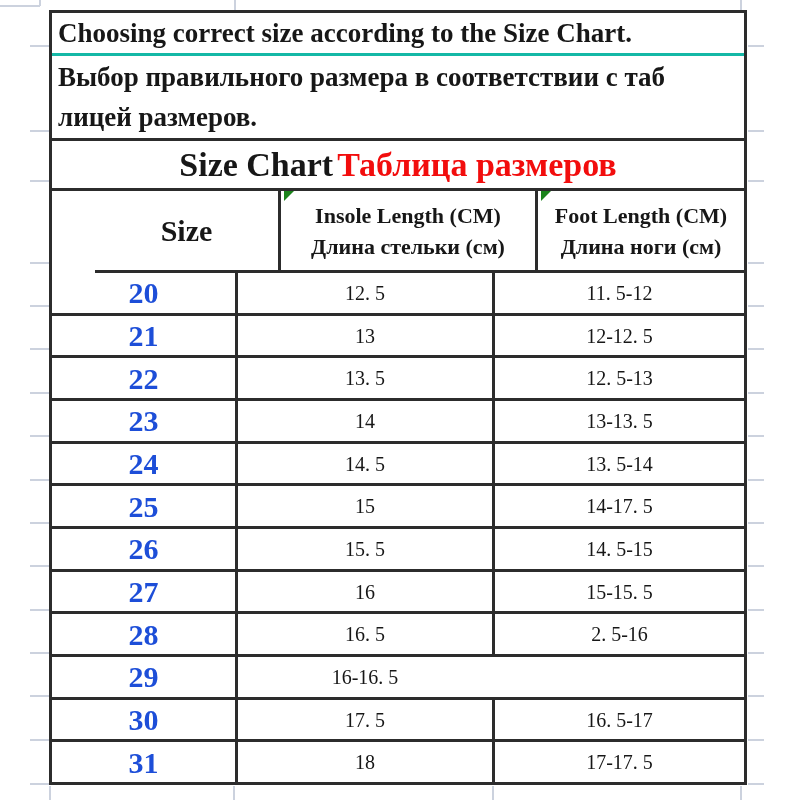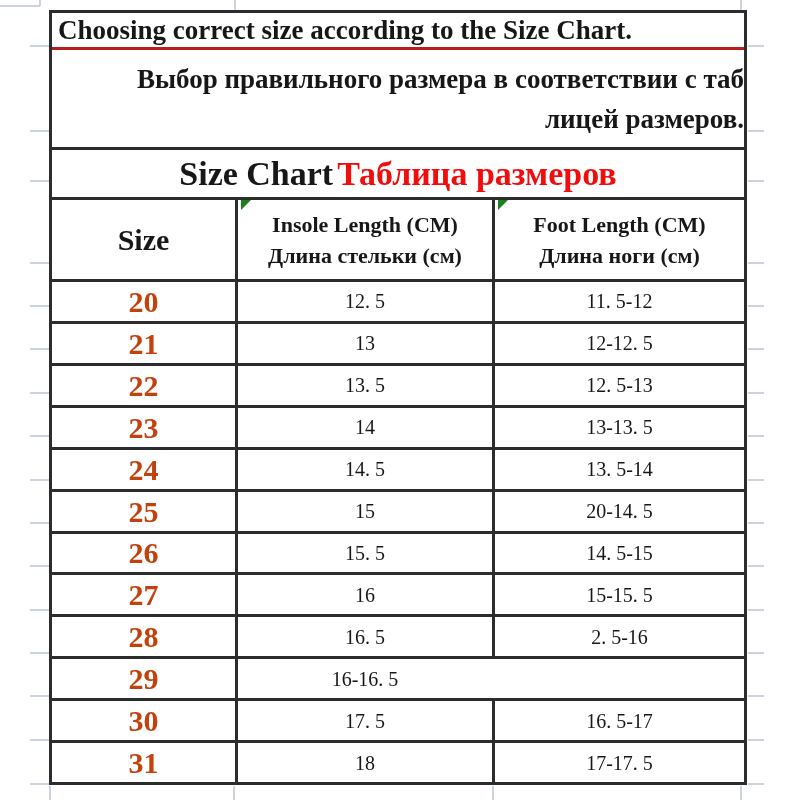--- a/index.html
+++ b/index.html
@@ -9,38 +9,38 @@
   }
   
   .gl{position:absolute;background:#ccd2de;}
   
   .szTable{
     position:absolute;left:49px;top:10px;width:698px;height:775px;
     border:3px solid #2c2c2c;box-sizing:border-box;background:#ffffff;
     display:flex;flex-direction:column;
   }
   .rA{
-    height:37px;border-bottom:3px solid #b91c1c;box-sizing:border-box;
+    height:43px;border-bottom:3px solid #14b8a6;box-sizing:border-box;
     display:flex;align-items:center;padding-left:6px;
     font-weight:bold;font-size:27px;white-space:nowrap;overflow:hidden;
   }
   .rB{
-    height:100px;border-bottom:3px solid #2c2c2c;box-sizing:border-box;
+    height:85px;border-bottom:3px solid #2c2c2c;box-sizing:border-box;
     display:flex;flex-direction:column;justify-content:center;padding-left:6px;
-    font-weight:bold;font-size:27px;line-height:40px;white-space:nowrap;overflow:hidden;align-items:flex-end;
+    font-weight:bold;font-size:27px;line-height:40px;white-space:nowrap;overflow:hidden;
   }
   .rC{
     height:50px;border-bottom:3px solid #2c2c2c;box-sizing:border-box;
     display:flex;align-items:center;justify-content:center;gap:4px;
     font-weight:bold;font-size:34px;white-space:nowrap;
   }
   .red{color:#f20d0d;}
   .thead{
     height:82px;border-bottom:3px solid #2c2c2c;box-sizing:border-box;
-    display:grid;grid-template-columns:183px 257px 1fr;
+    display:grid;grid-template-columns:183px 257px 1fr;margin-left:43px;
   }
   .hcell{
     display:flex;flex-direction:column;justify-content:center;align-items:center;
     font-weight:bold;position:relative;box-sizing:border-box;
   }
   .hcell.c1{font-size:30px;}
   .hcell.c2,.hcell.c3{border-left:3px solid #2c2c2c;font-size:22px;line-height:31px;text-align:right;}
   .tri{
     position:absolute;top:0;left:3px;width:0;height:0;
     border-top:10px solid #1b831b;border-right:10px solid transparent;
@@ -49,21 +49,21 @@
   .drow{
     flex:1;display:grid;grid-template-columns:183px 257px 1fr;
     border-bottom:3px solid #2c2c2c;box-sizing:border-box;
   }
   .drow:last-child{border-bottom:none;border-radius:19px;}
   .cell{
     display:flex;align-items:center;justify-content:center;
     font-size:20px;box-sizing:border-box;padding-top:1px;
   }
   .cell.insole-cell,.cell.foot-cell{border-left:3px solid #2c2c2c;}
-  .cell.size-cell{color:#c2410c;font-weight:bold;font-size:30px;}
+  .cell.size-cell{color:#1d4ed8;font-weight:bold;font-size:30px;}
 </style>
 </head>
 <body>
 
 <div class="canvas">
 
   <div id="gridlines">
       <div class="gl" style="left: 30px; top: 45px; width: 19px; height: 2px;"></div>
       <div class="gl" style="left: 748px; top: 45px; width: 16px; height: 2px;"></div>
       <div class="gl" style="left: 30px; top: 130px; width: 19px; height: 2px;"></div>
@@ -161,21 +161,21 @@
 
     <div class="drow">
       <div class="cell size-cell">24</div>
       <div class="cell insole-cell">14. 5</div>
       <div class="cell foot-cell">13. 5-14</div>
     </div>
 
     <div class="drow">
       <div class="cell size-cell">25</div>
       <div class="cell insole-cell">15</div>
-      <div class="cell foot-cell">20-14. 5</div>
+      <div class="cell foot-cell">14-17. 5</div>
     </div>
 
     <div class="drow">
       <div class="cell size-cell">26</div>
       <div class="cell insole-cell">15. 5</div>
       <div class="cell foot-cell">14. 5-15</div>
     </div>
 
     <div class="drow">
       <div class="cell size-cell">27</div>

